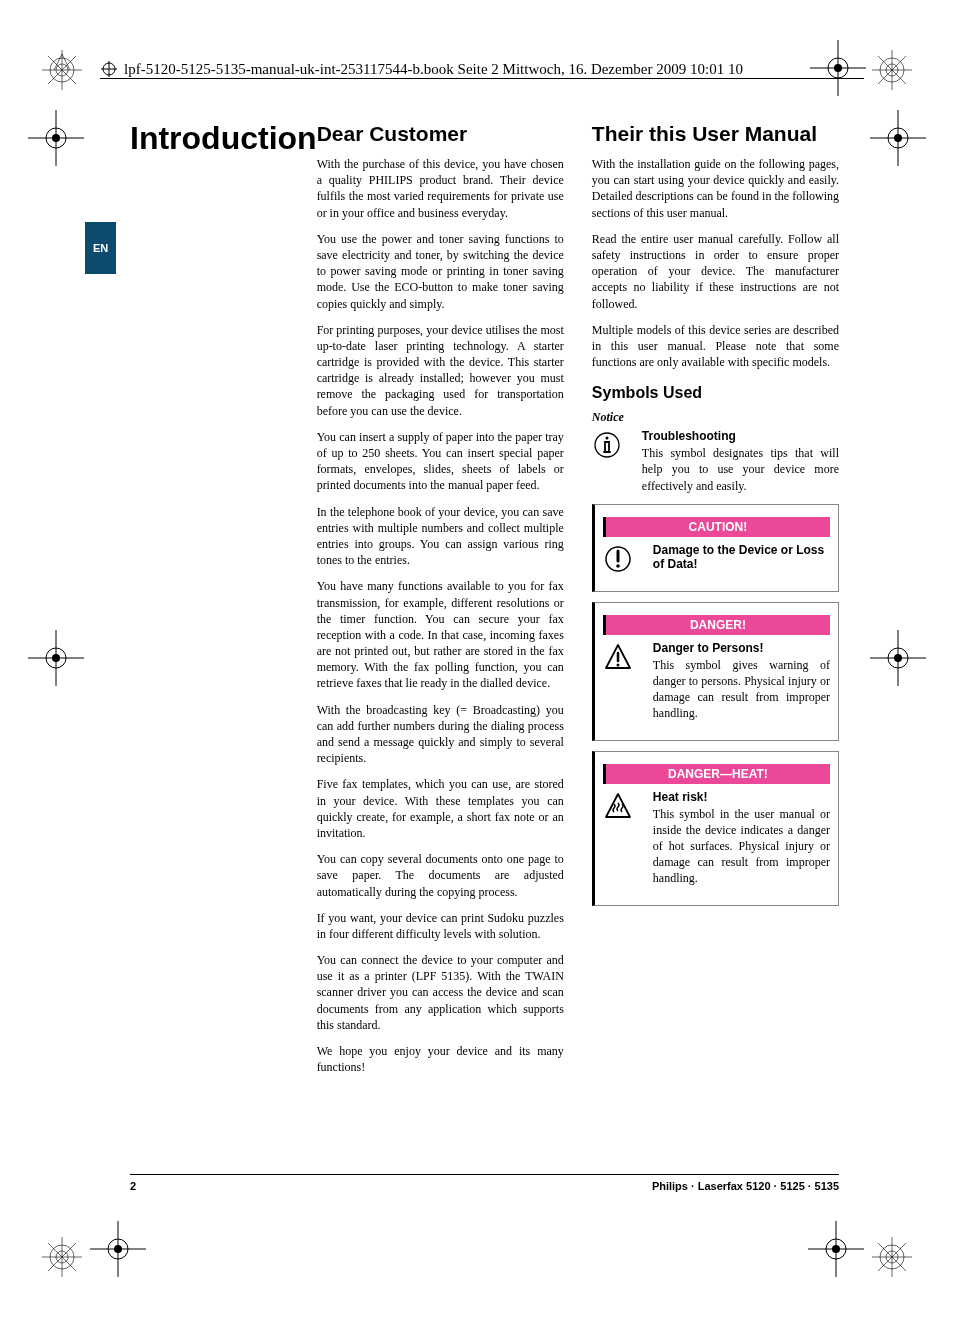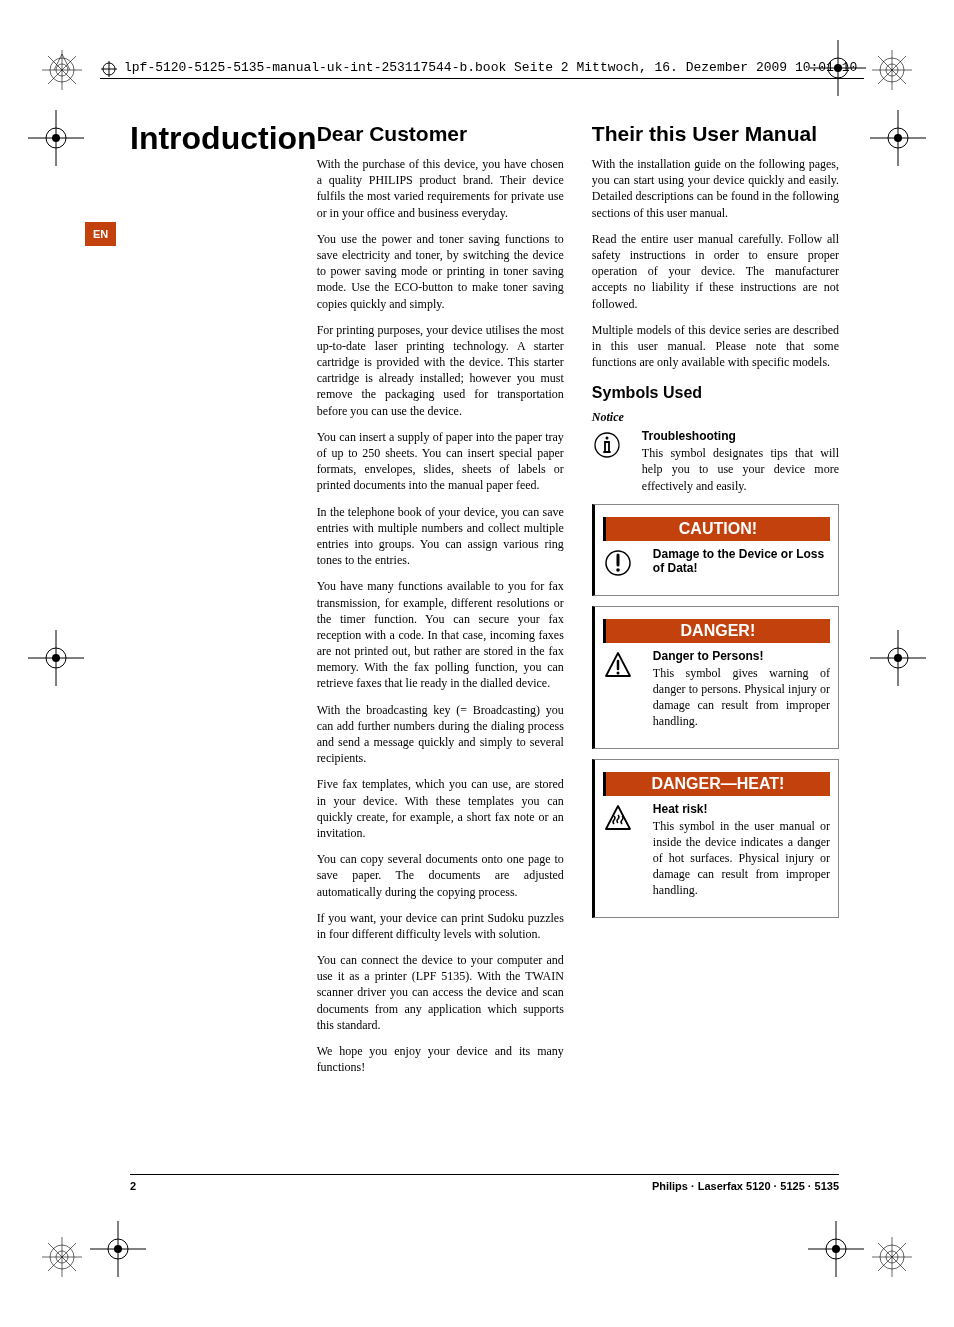--- a/index.html
+++ b/index.html
@@ -21,47 +21,47 @@
     position: absolute;
     width: 56px;
     height: 56px;
   }
   .crosshair svg { width: 100%; height: 100%; }
   .header-line {
     position: absolute;
     top: 60px;
     left: 100px;
     right: 90px;
-    font-size: 13px;
-    font-family: Liberation Mono, monospace;
-    display: flex;
-    align-items: flex-start;
+    font-size: 15px;
+    font-family: Liberation Serif, serif;
+    display: flex;
+    align-items: center;
   }
   .header-line .hl-icon {
     width: 18px; height: 18px; margin-right: 6px;
     display: inline-flex; align-items: center; justify-content: center;
   }
   .page {
     position: absolute;
     top: 120px;
     left: 130px;
     right: 115px;
     bottom: 120px;
     display: flex;
     flex-direction: row;
   }
   .lang-tab {
     position: absolute;
     left: 85px;
     top: 222px;
-    background: #c2410c;
+    background: #0c4a6e;
     color: #fff;
     font-weight: bold;
     font-size: 11px;
-    padding: 6px 8px;
+    padding: 20px 8px;
     font-family: Arial, sans-serif;
   }
   h1.chapter {
     font-family: Arial, Helvetica, sans-serif;
     font-weight: bold;
     font-size: 32px;
     margin-bottom: 28px;
   }
   .columns {
     display: flex;
@@ -112,26 +112,26 @@
     font-weight: bold;
     font-size: 12px;
     margin-bottom: 2px;
   }
   .callout .body .cb {
     font-size: 12px;
     line-height: 1.35;
     text-align: justify;
   }
   .banner {
-    background: #c2410c;
+    background: #ec4899;
     color: #fff;
     text-align: center;
     font-family: Arial, Helvetica, sans-serif;
     font-weight: bold;
-    font-size: 16px;
+    font-size: 12px;
     padding: 3px 0;
     border-left: 3px solid #000;
     margin: 6px 0 6px 38px;
   }
   .banner-frame {
     border: 1px solid #888;
     border-left: 3px solid #000;
     padding: 6px 8px 8px 8px;
     margin-bottom: 10px;
     margin-left: 0;

